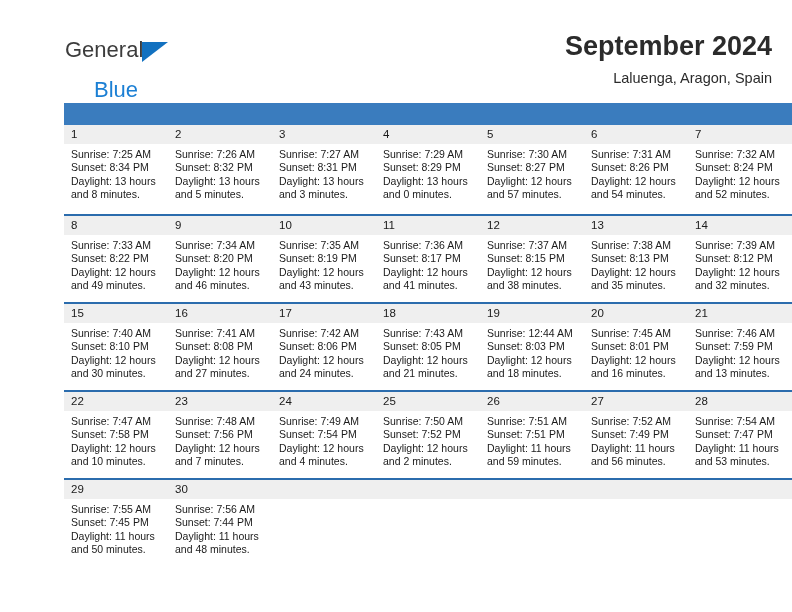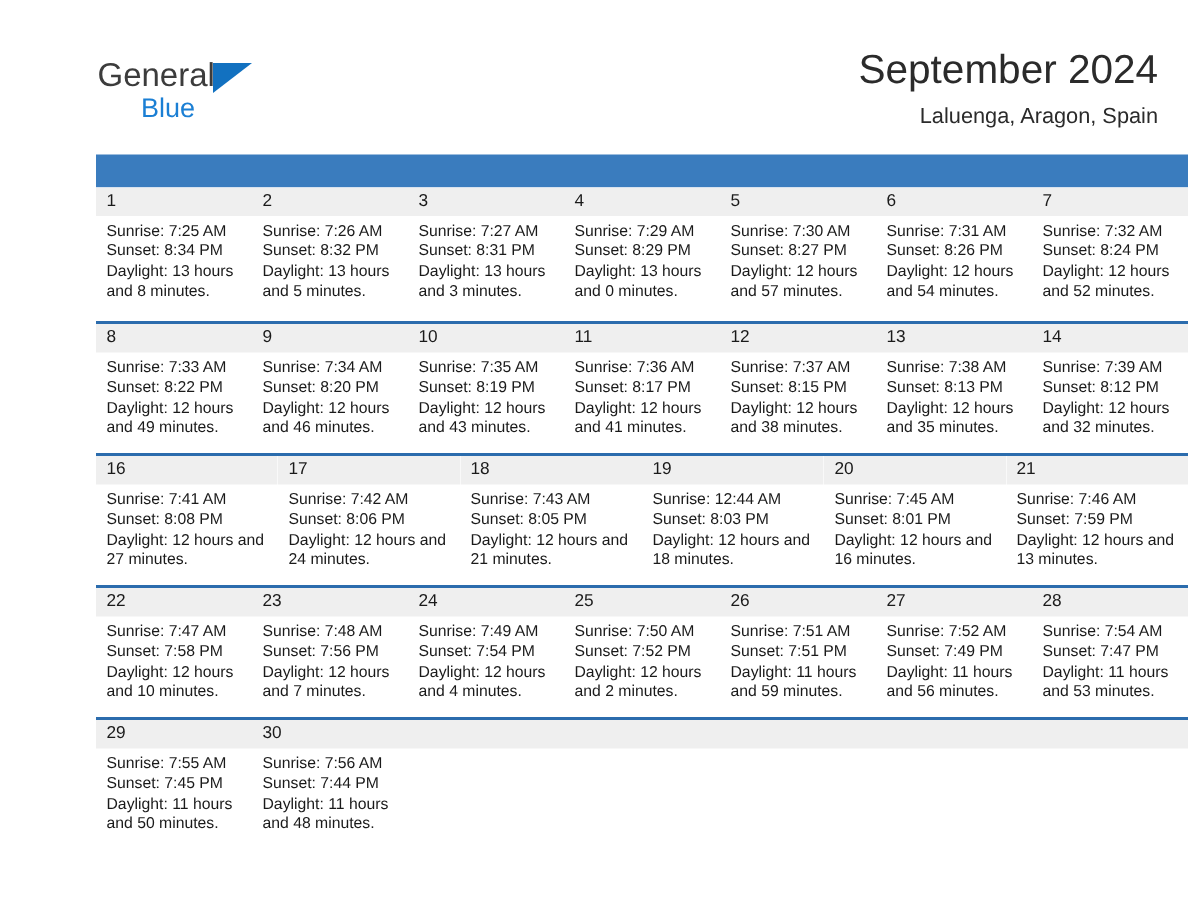--- a/index.html
+++ b/index.html
@@ -51,41 +51,41 @@
   .logo-tri {
     position: absolute;
     left: 78px;
     top: 12px;
     width: 0;
     height: 0;
     border-left: 26px solid #1271c0;
     border-bottom: 20px solid transparent;
   }
   .logo-line2 {
-    font-size: 18px;
+    font-size: 22px;
     color: #1b7fd4;
     position: absolute;
     left: 30px;
-    top: 30px;
+    top: 48px;
     line-height: 24px;
     white-space: nowrap;
   }
 
   .titles {
     position: absolute;
     right: 0;
     top: 0;
     text-align: right;
   }
   .cal-title {
     font-size: 27px;
     color: #2b2b2b;
     line-height: 32px;
     white-space: nowrap;
-    font-weight: normal;
+    font-weight: bold;
     margin: 0;
   }
   .cal-sub {
     font-size: 14.5px;
     color: #2b2b2b;
     line-height: 20px;
     margin-top: 6px;
     white-space: nowrap;
   }
 
@@ -302,20 +302,28 @@
         <div class="day-info">
           <div>Sunrise: 7:39 AM</div>
           <div>Sunset: 8:12 PM</div>
           <div class="wrap">Daylight: 12 hours and 32 minutes.</div>
         </div>
       </div>
     </div>
 
     <div class="week">
       <div class="day">
+        <div class="day-num">15</div>
+        <div class="day-info">
+          <div>Sunrise: 7:40 AM</div>
+          <div>Sunset: 8:10 PM</div>
+          <div class="wrap">Daylight: 12 hours and 30 minutes.</div>
+        </div>
+      </div>
+      <div class="day">
         <div class="day-num">16</div>
         <div class="day-info">
           <div>Sunrise: 7:41 AM</div>
           <div>Sunset: 8:08 PM</div>
           <div class="wrap">Daylight: 12 hours and 27 minutes.</div>
         </div>
       </div>
       <div class="day">
         <div class="day-num">17</div>
         <div class="day-info">

